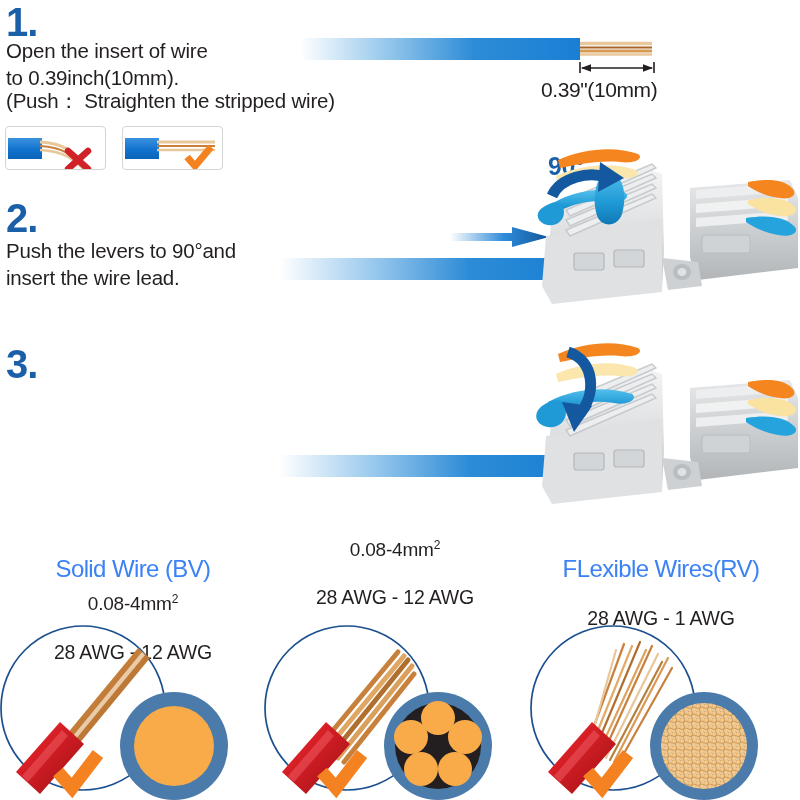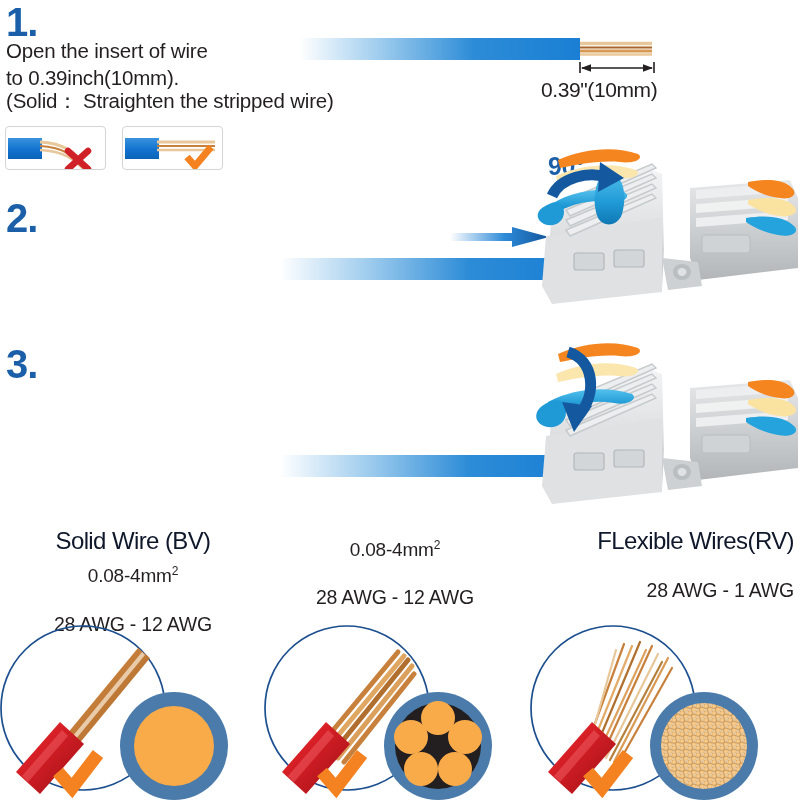--- a/index.html
+++ b/index.html
@@ -107,24 +107,24 @@
 
   
   .connector { position: absolute; }
   #conn2 { left: 512px; top: 140px; }
   #conn3 { left: 512px; top: 340px; }
 
   
   .col { position: absolute; top: 528px; width: 266px; text-align: center; }
   #col0 { left: 0px; }
   #col1 { left: 262px; }
-  #col2 { left: 528px; text-align: right; }
+  #col2 { left: 528px; }
   .col-title {
-    font-size: 24px; color: #0f172a; letter-spacing: -0.6px;
-    white-space: nowrap; line-height: 1.1;
+    font-size: 24px; color: #3b82f6; letter-spacing: -0.6px;
+    white-space: nowrap; line-height: 1.1; margin-top: 28px;
   }
   .col-spec {
     font-size: 19px; color: #231f20; margin-top: 10px; letter-spacing: -0.2px;
   }
   .col-spec sup { font-size: 12px; vertical-align: super; }
   .col-awg {
     font-size: 19.5px; color: #231f20; margin-top: 25px; letter-spacing: -0.2px;
   }
   .col-fig { position: absolute; top: 620px; width: 270px; height: 180px; }
   #fig0 { left: -2px; }
@@ -132,21 +132,21 @@
   #fig2 { left: 528px; }
 </style>
 </head>
 <body>
 
 <div class="page">
 
   <div class="step-num" id="s1num">1.</div>
   <div class="step-text" id="s1text">Open the insert of wire
 to 0.39inch(10mm).</div>
-  <div class="step-text" id="s1tip">(Solid： Straighten the stripped wire)</div>
+  <div class="step-text" id="s1tip">(Push： Straighten the stripped wire)</div>
 
   <div class="tipbox" id="tipbad">
     <div class="tip-jacket"></div>
     <svg width="101" height="44" style="position:absolute;left:0;top:0">
       <path d="M34 15 C58 16, 70 26, 80 40" stroke="#e8c79a" stroke-width="3.2" fill="none"></path>
       <path d="M34 19 C58 20, 70 30, 80 42" stroke="#c8813c" stroke-width="2" fill="none"></path>
       <path d="M34 23 C58 24, 70 33, 79 44" stroke="#e8c79a" stroke-width="2.6" fill="none"></path>
       <path d="M62 24 L82 42 M82 24 L62 42" stroke="#cf2127" stroke-width="6.5" stroke-linecap="round"></path>
     </svg>
   </div>
@@ -171,20 +171,22 @@
   <svg id="dim1" width="78" height="12">
     <line x1="2" y1="0" x2="2" y2="11" stroke="#231f20" stroke-width="1.6"></line>
     <line x1="76" y1="0" x2="76" y2="11" stroke="#231f20" stroke-width="1.6"></line>
     <line x1="4" y1="6" x2="74" y2="6" stroke="#231f20" stroke-width="1.7"></line>
     <path d="M3 6 L13 2.2 L13 9.8 Z" fill="#231f20"></path>
     <path d="M75 6 L65 2.2 L65 9.8 Z" fill="#231f20"></path>
   </svg>
   <div id="dimlabel">0.39"(10mm)</div>
 
   <div class="step-num" id="s2num">2.</div>
+  <div class="step-text" id="s2text">Push the levers to 90°and
+insert the wire lead.</div>
 
   <svg id="arrow2" width="100" height="24">
     <defs>
       <linearGradient id="agrad" x1="0" y1="0" x2="1" y2="0">
         <stop offset="0%" stop-color="#ffffff"></stop>
         <stop offset="55%" stop-color="#2e8bd8"></stop>
         <stop offset="100%" stop-color="#12559c"></stop>
       </linearGradient>
     </defs>
     <path d="M0 8 L62 8 L62 2 L99 12 L62 22 L62 16 L0 16 Z" fill="url(#agrad)"></path>

